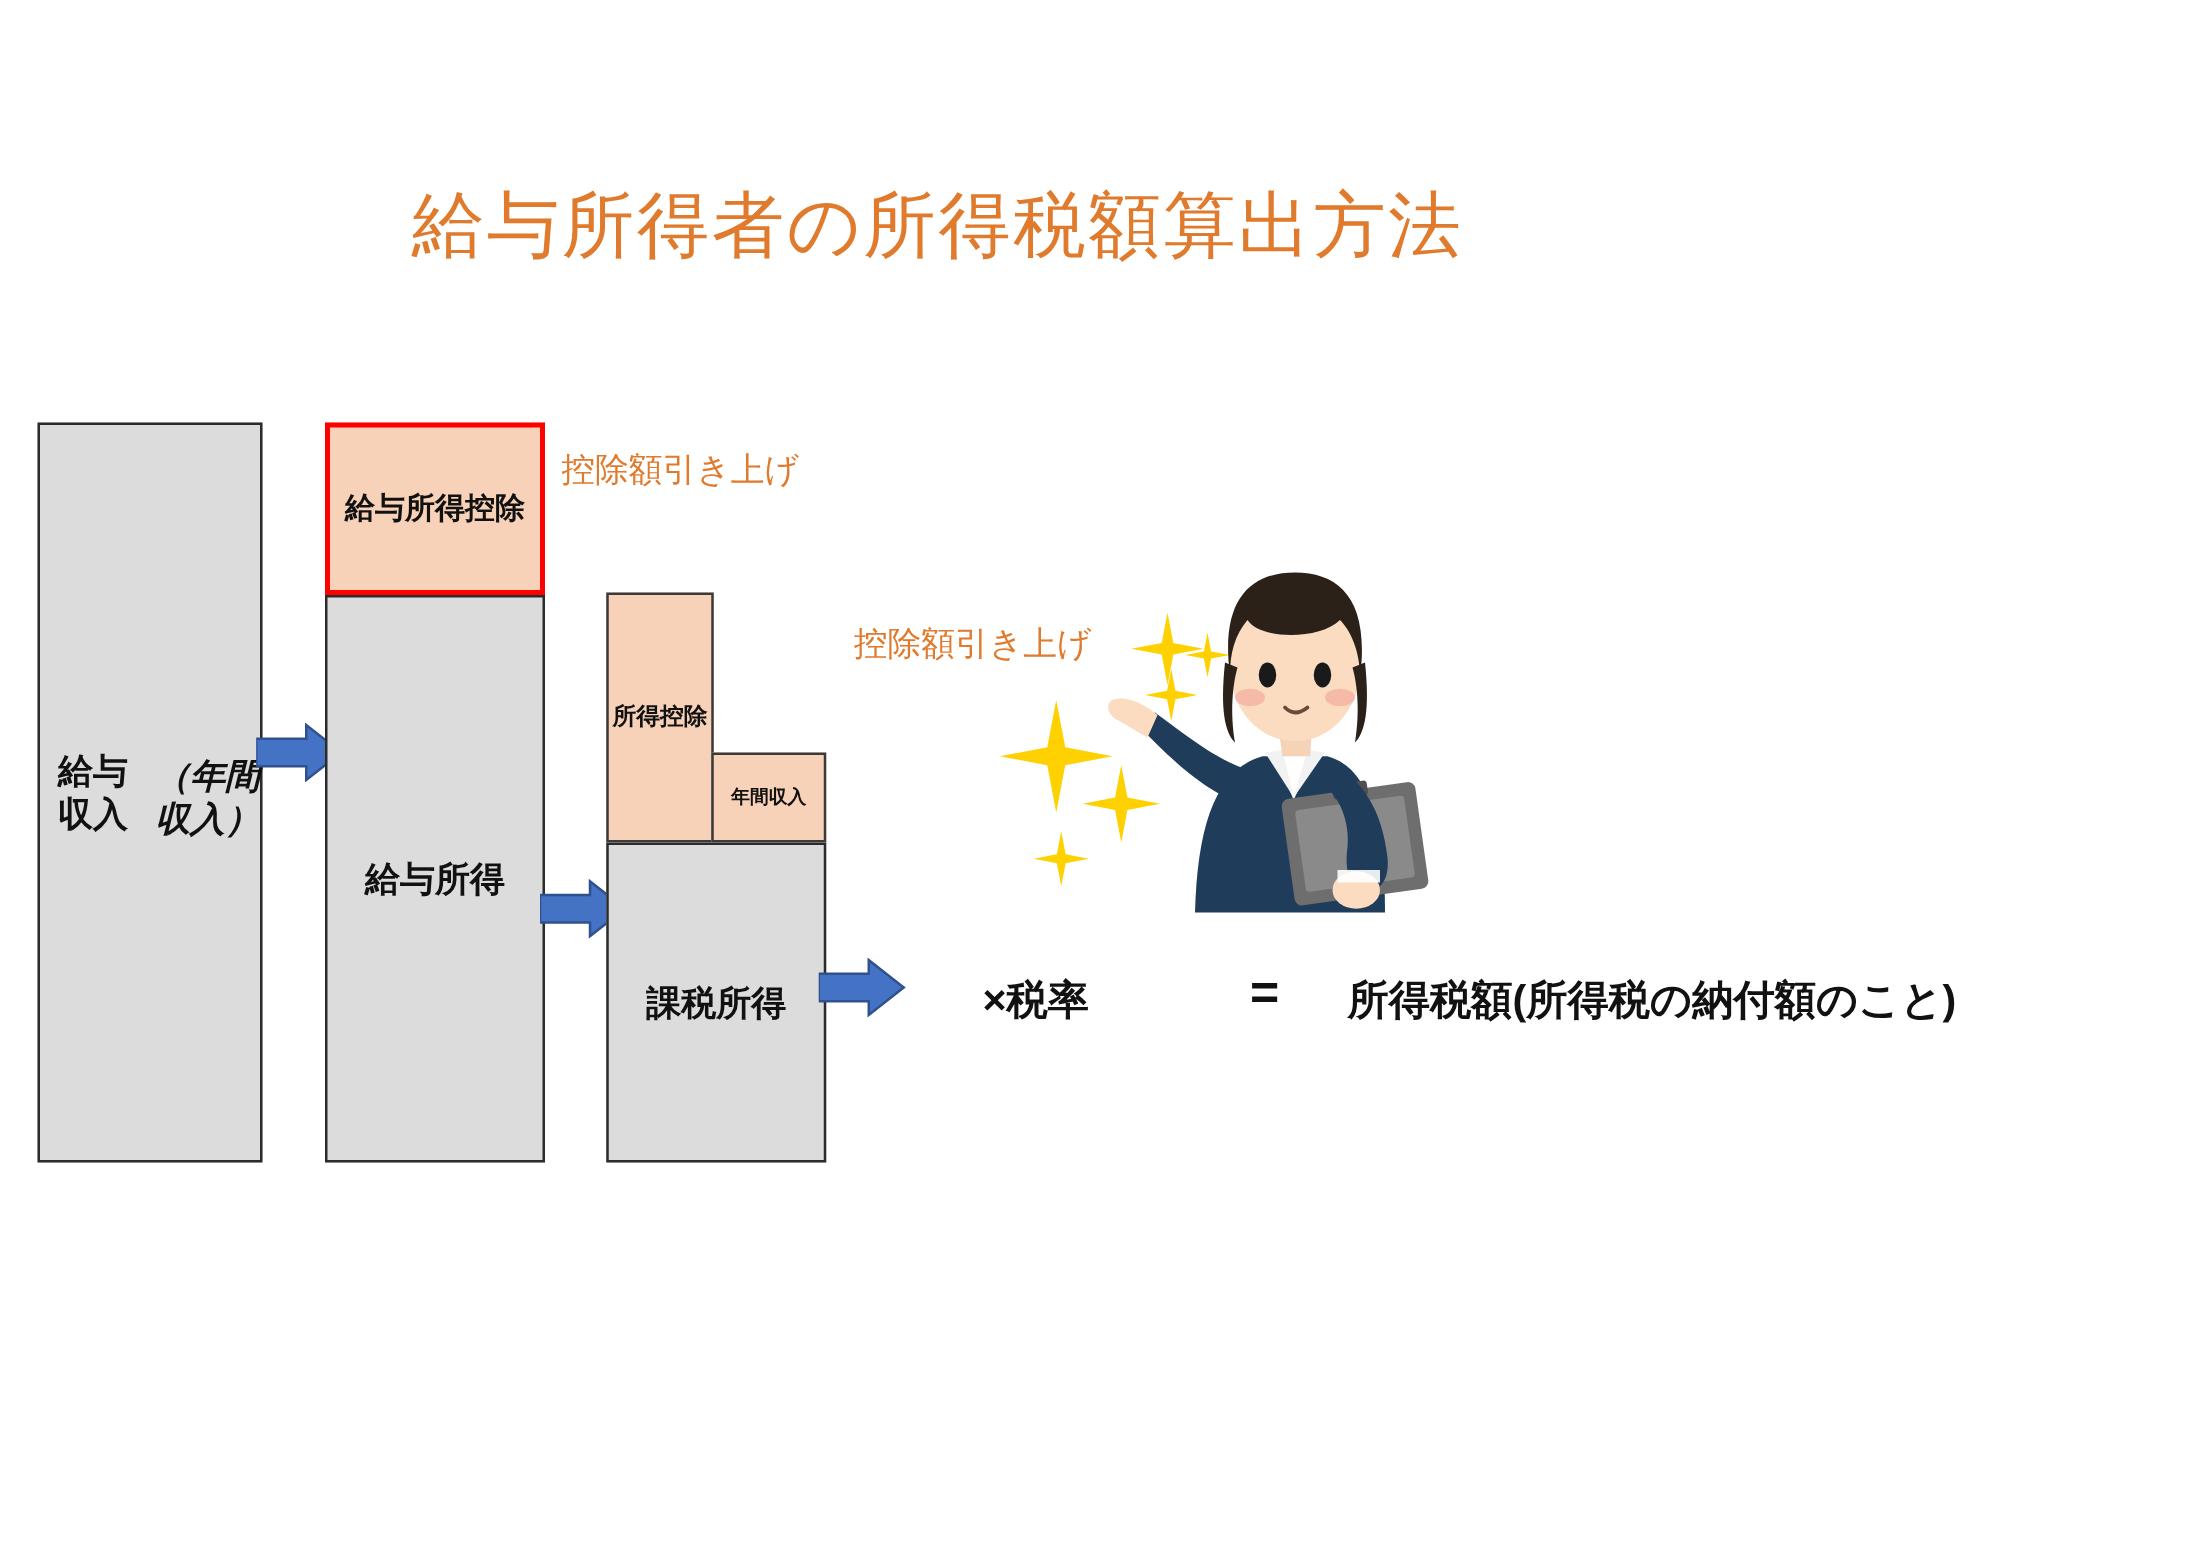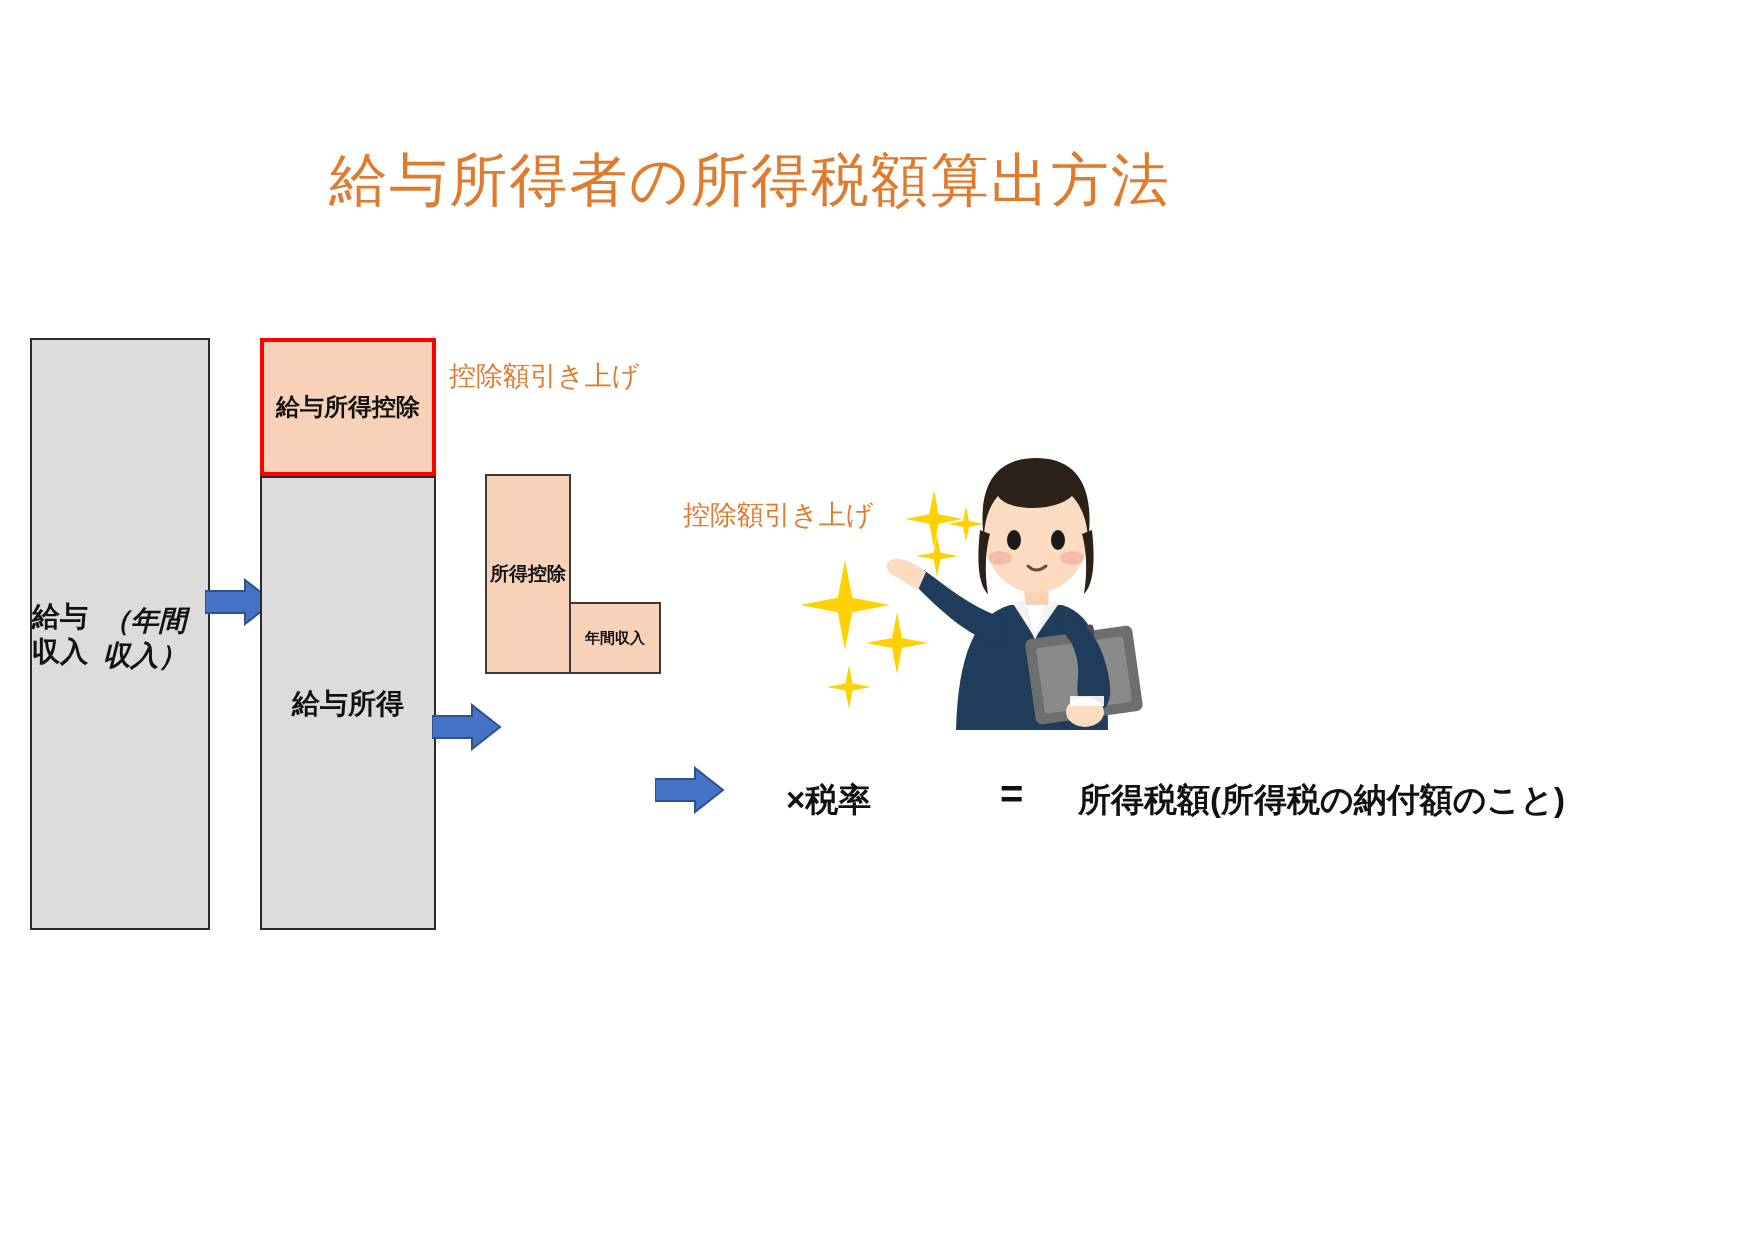--- a/index.html
+++ b/index.html
@@ -25,21 +25,21 @@
     white-space:nowrap;
   }
 
   
   .box{
     position:absolute;
     box-sizing:border-box;
     display:flex;
     align-items:center;
     justify-content:center;
-    text-align:left;
+    text-align:right;
     line-height:1.25;
   }
   .gray{background:#DCDCDC;border:2px solid #2b2b2b;color:#111;}
   .peach{background:#F8D2B8;border:2px solid #3a3a3a;color:#111;}
   .redbox{border:4px solid #FF0000 !important;}
 
   .lbl-lg{font-size:28px;font-weight:bold;}
   .lbl-md{font-size:24px;font-weight:bold;}
   .lbl-sm{font-size:19px;font-weight:bold;}
   .lbl-xs{font-size:15px;font-weight:bold;}
@@ -127,20 +127,23 @@
 
   <div class="box peach" style="left:485px;top:474px;width:86px;height:200px;">
     <span class="lbl-sm">所得控除</span>
   </div>
 
 
   <div class="box peach" style="left:569px;top:602px;width:92px;height:72px;">
     <span class="lbl-xs">年間収入</span>
   </div>
 
+  <div class="box gray" style="left:485px;top:674px;width:176px;height:256px;">
+    <span class="lbl-lg">課税所得</span>
+  </div>
 
   <div class="arrow" style="left:655px;top:766px;">
     <svg width="70" height="48" viewBox="0 0 70 48">
       <polygon points="0,13 40,13 40,2 68,24 40,46 40,35 0,35" fill="#4472C4" stroke="#2F528F" stroke-width="2"></polygon>
     </svg>
   </div>
 
   <div class="anno anno-1" style="left:449px;top:358px;">控除額引き上げ</div>
   <div class="anno anno-2" style="left:683px;top:497px;">控除額引き上げ</div>
 

